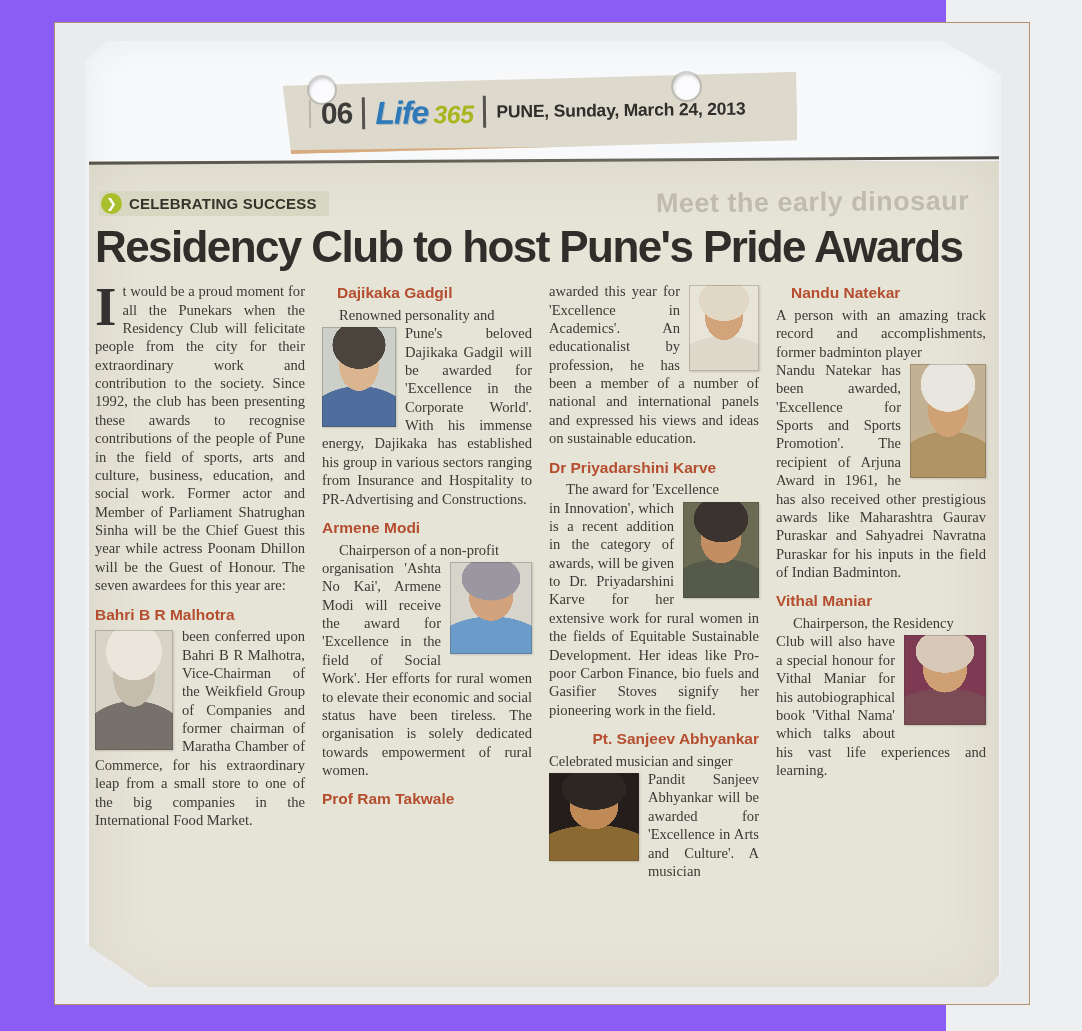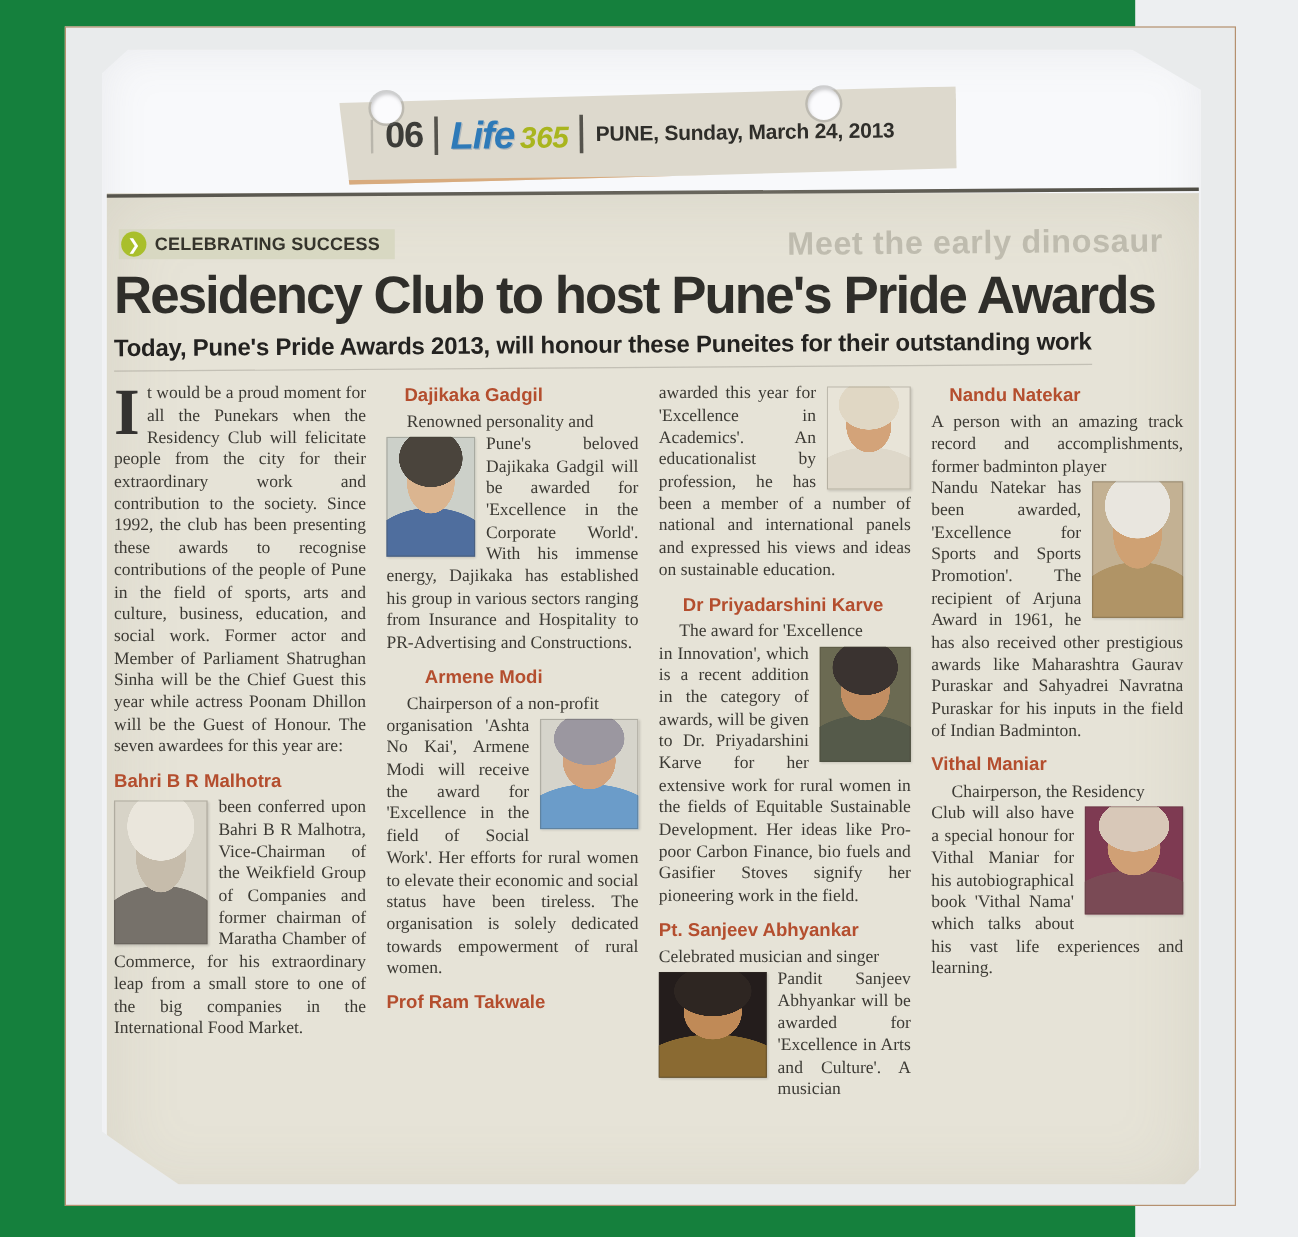--- a/index.html
+++ b/index.html
@@ -1,18 +1,18 @@
 <!DOCTYPE html>
 <html><head>
 <meta charset="utf-8">
 <style>
   html,body{margin:0;padding:0;}
   body{width:1082px;height:1031px;overflow:hidden;background:#edeff1;
        font-family:"Liberation Sans","DejaVu Sans",sans-serif;}
-  .stage{position:relative;width:946px;height:1031px;background:#15803d;}
+  .stage{position:relative;width:946px;height:1031px;background:#8b5cf6;}
 
   .frame{position:absolute;left:54px;top:22px;width:974px;height:981px;
          border:1.5px solid #b5906f;background:#e9ebec;}
 
   .paper{position:absolute;left:30px;top:18px;width:916px;height:946px;background:#f8f9fb;
          clip-path:polygon(22px 0, calc(100% - 58px) 0, 100% 34px, 100% calc(100% - 14px),
                   calc(100% - 14px) 100%, 64px 100%, 20px calc(100% - 30px), 0 calc(100% - 44px), 0 20px);
          box-shadow:inset 0 0 40px rgba(120,125,135,0.12);}
 
   
@@ -107,45 +107,42 @@
       <div class="clipping">
         <div class="clip-edge"></div>
         <div class="ghost">Meet the early dinosaur</div>
 
         <div class="kicker">
           <span class="kicker-badge">❯</span>
           <span class="kicker-text">CELEBRATING SUCCESS</span>
         </div>
 
         <h1 class="headline">Residency Club to host Pune's Pride Awards</h1>
-        <div>
-          <span class="subheadline">Today, Pune's Pride Awards 2013, will honour these Puneites for their outstanding work</span>
-        </div>
 
         <div class="cols" id="cols">
             <div class="col">
               <p class="body"><span class="dropcap">I</span>t would be a proud moment for all the Punekars when the Residency Club will felicitate people from the city for their extraordinary work and contribution to the society. Since 1992, the club has been presenting these awards to recognise contributions of the people of Pune in the field of sports, arts and culture, business, education, and social work. Former actor and Member of Parliament Shatrughan Sinha will be the Chief Guest this year while actress Poonam Dhillon will be the Guest of Honour. The seven awardees for this year are:</p>
               <div class="bhead" style="color: rgb(180, 78, 46);">Bahri B R Malhotra</div>
               <p class="body"><span class="portrait photo-malhotra fl" title="portrait photo of Bahri B R Malhotra" style="width: 78px; height: 120px;"></span>been conferred upon Bahri B R Malhotra, Vice-Chairman of the Weikfield Group of Companies and former chairman of Maratha Chamber of Commerce, for his extraordinary leap from a small store to one of the big companies in the International Food Market.</p>
             </div>
             <div class="col">
               <div class="bhead" style="color: rgb(180, 78, 46);">Dajikaka Gadgil</div>
               <p class="body ind">Renowned personality and</p>
               <p class="body"><span class="portrait photo-gadgil fl" title="portrait photo of Dajikaka Gadgil" style="width: 74px; height: 100px;"></span>Pune's beloved Dajikaka Gadgil will be awarded for 'Excellence in the Corporate World'. With his immense energy, Dajikaka has established his group in various sectors ranging from Insurance and Hospitality to PR-Advertising and Constructions.</p>
-              <div class="bhead" style="color: rgb(180, 78, 46); margin-left: 32px;">Armene Modi</div>
+              <div class="bhead" style="color: rgb(180, 78, 46);">Armene Modi</div>
               <p class="body ind">Chairperson of a non-profit</p>
               <p class="body"><span class="portrait photo-modi fr" title="portrait photo of Armene Modi" style="width: 82px; height: 92px;"></span>organisation 'Ashta No Kai', Armene Modi will receive the award for 'Excellence in the field of Social Work'. Her efforts for rural women to elevate their economic and social status have been tireless. The organisation is solely dedicated towards empowerment of rural women.</p>
               <div class="bhead" style="color: rgb(180, 78, 46);">Prof Ram Takwale</div>
             </div>
             <div class="col">
               <p class="body"><span class="portrait photo-takwale fr" title="portrait photo of Prof Ram Takwale" style="width: 70px; height: 86px;"></span>awarded this year for 'Excellence in Academics'. An educationalist by profession, he has been a member of a number of national and international panels and expressed his views and ideas on sustainable education.</p>
-              <div class="bhead" style="color: rgb(180, 78, 46); margin-left: 20px;">Dr Priyadarshini Karve</div>
+              <div class="bhead" style="color: rgb(180, 78, 46);">Dr Priyadarshini Karve</div>
               <p class="body ind">The award for 'Excellence</p>
               <p class="body"><span class="portrait photo-karve fr" title="portrait photo of Dr Priyadarshini Karve" style="width: 76px; height: 96px;"></span>in Innovation', which is a recent addition in the category of awards, will be given to Dr. Priyadarshini Karve for her extensive work for rural women in the fields of Equitable Sustainable Development. Her ideas like Pro-poor Carbon Finance, bio fuels and Gasifier Stoves signify her pioneering work in the field.</p>
-              <div class="bhead" style="color: rgb(180, 78, 46);">Pt. Sanjeev Abhyankar</div>
+              <div class="bhead" style="color: rgb(180, 78, 46); text-align: right;">Pt. Sanjeev Abhyankar</div>
               <p class="body">Celebrated musician and singer</p>
               <p class="body"><span class="portrait photo-abhyankar fl" title="photo of Pt. Sanjeev Abhyankar singing" style="width: 90px; height: 88px;"></span>Pandit Sanjeev Abhyankar will be awarded  for 'Excellence in Arts and Culture'. A musician</p>
             </div>
             <div class="col">
               <div class="bhead" style="color: rgb(180, 78, 46);">Nandu Natekar</div>
               <p class="body">A person with an amazing track record and accomplishments, former badminton player</p>
               <p class="body"><span class="portrait photo-natekar fr" title="portrait photo of Nandu Natekar" style="width: 76px; height: 114px;"></span>Nandu Natekar has been awarded, 'Excellence for Sports and Sports Promotion'. The recipient of Arjuna Award in 1961, he has also received other prestigious awards like Maharashtra Gaurav Puraskar and Sahyadrei Navratna Puraskar for his inputs in the field of Indian Badminton.</p>
               <div class="bhead" style="color: rgb(180, 78, 46);">Vithal Maniar</div>
               <p class="body ind">Chairperson, the Residency</p>
               <p class="body"><span class="portrait photo-maniar fr" title="portrait photo of Vithal Maniar" style="width: 82px; height: 90px;"></span>Club will also have a special honour for Vithal Maniar for his autobiographical book 'Vithal Nama' which talks about his vast life experiences and learning.</p>

